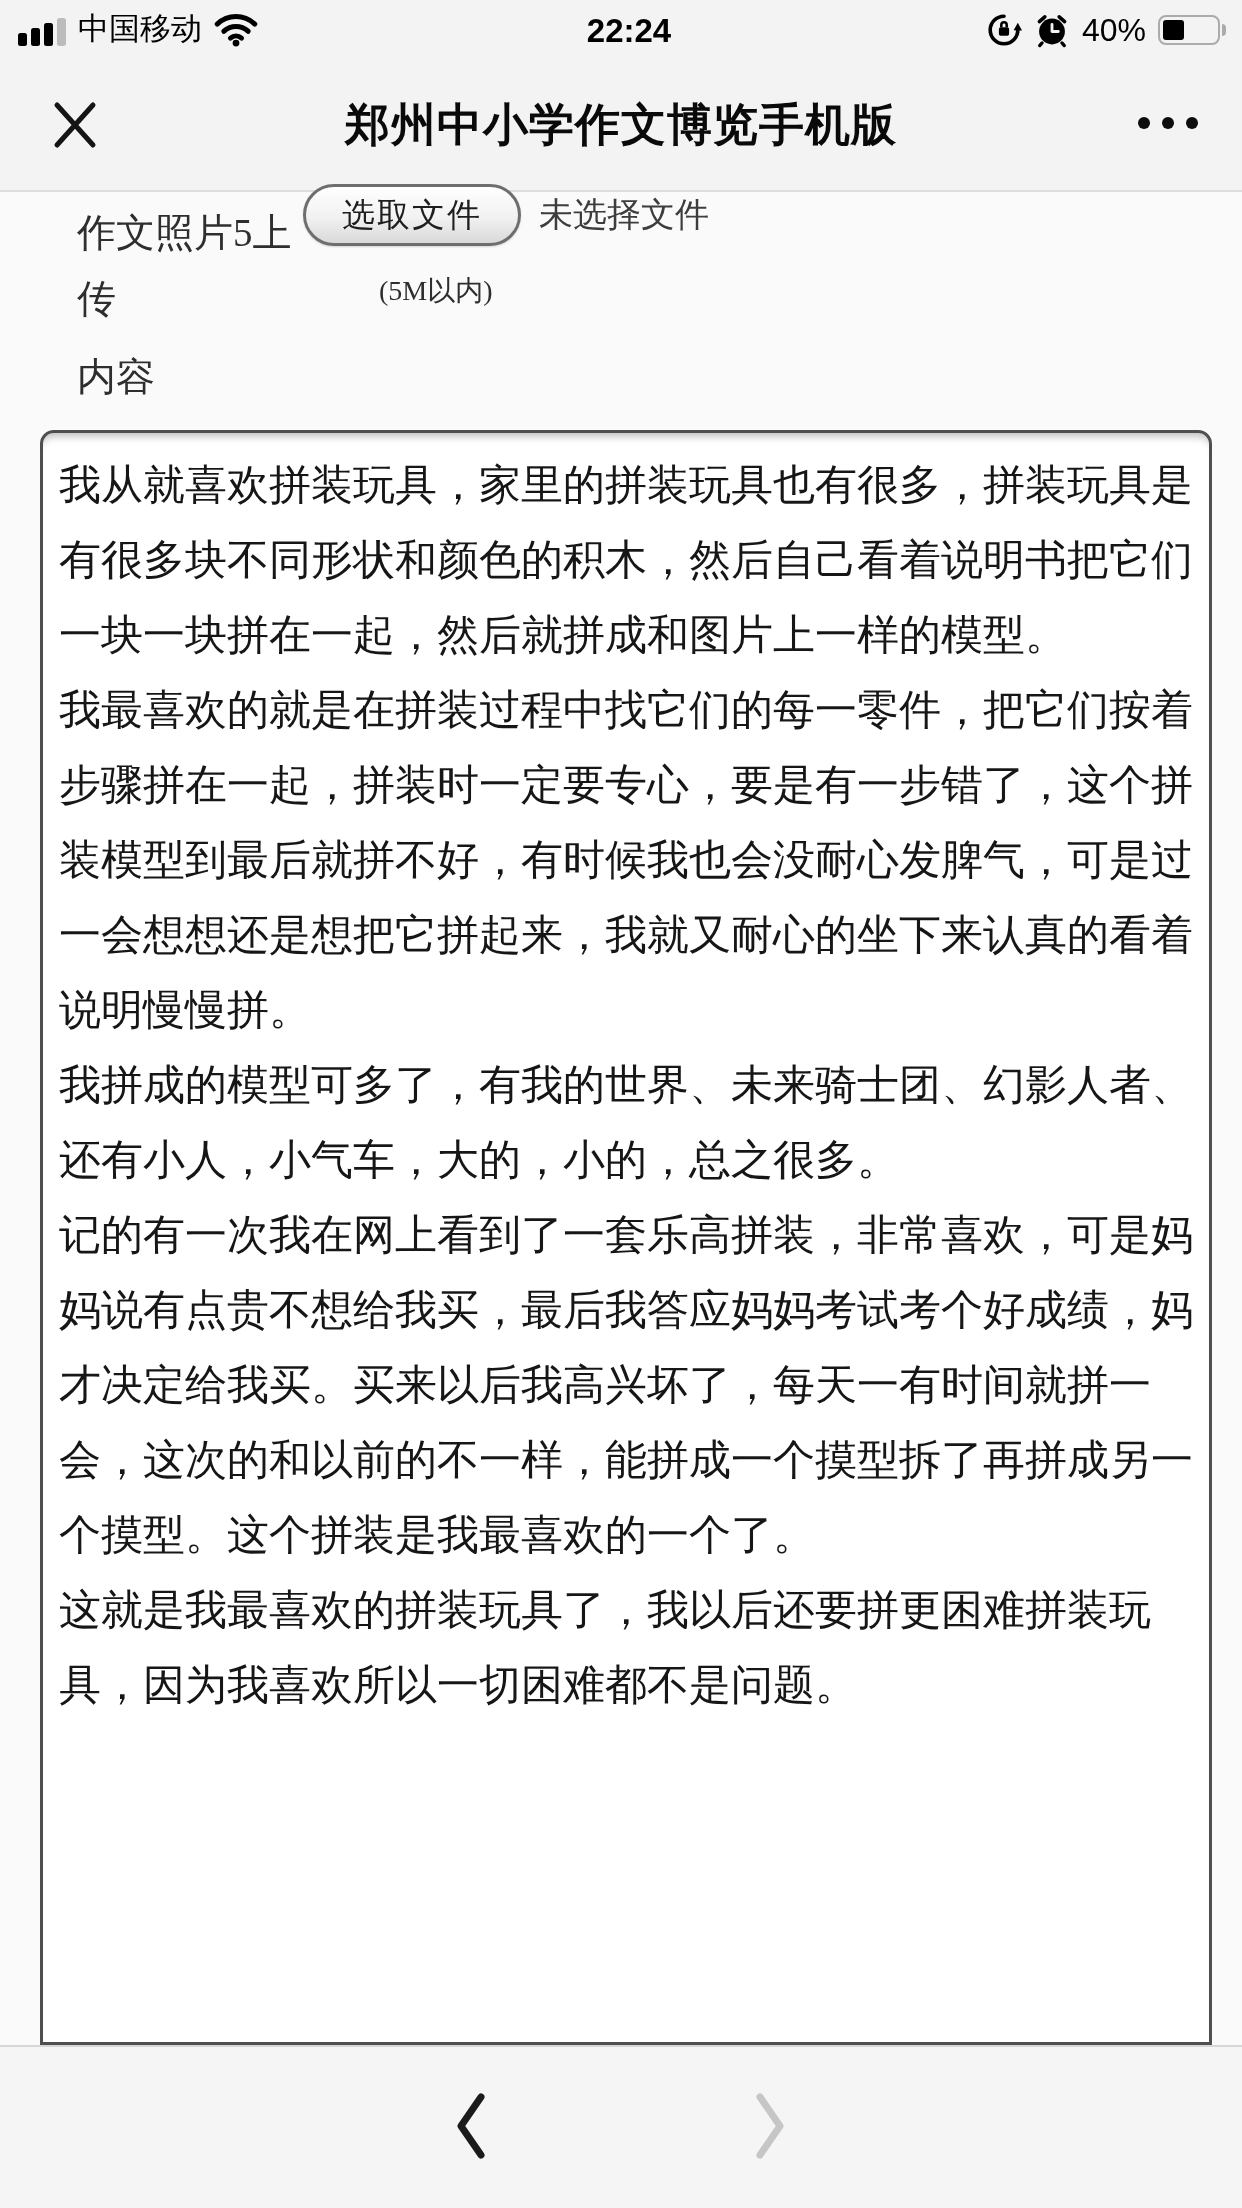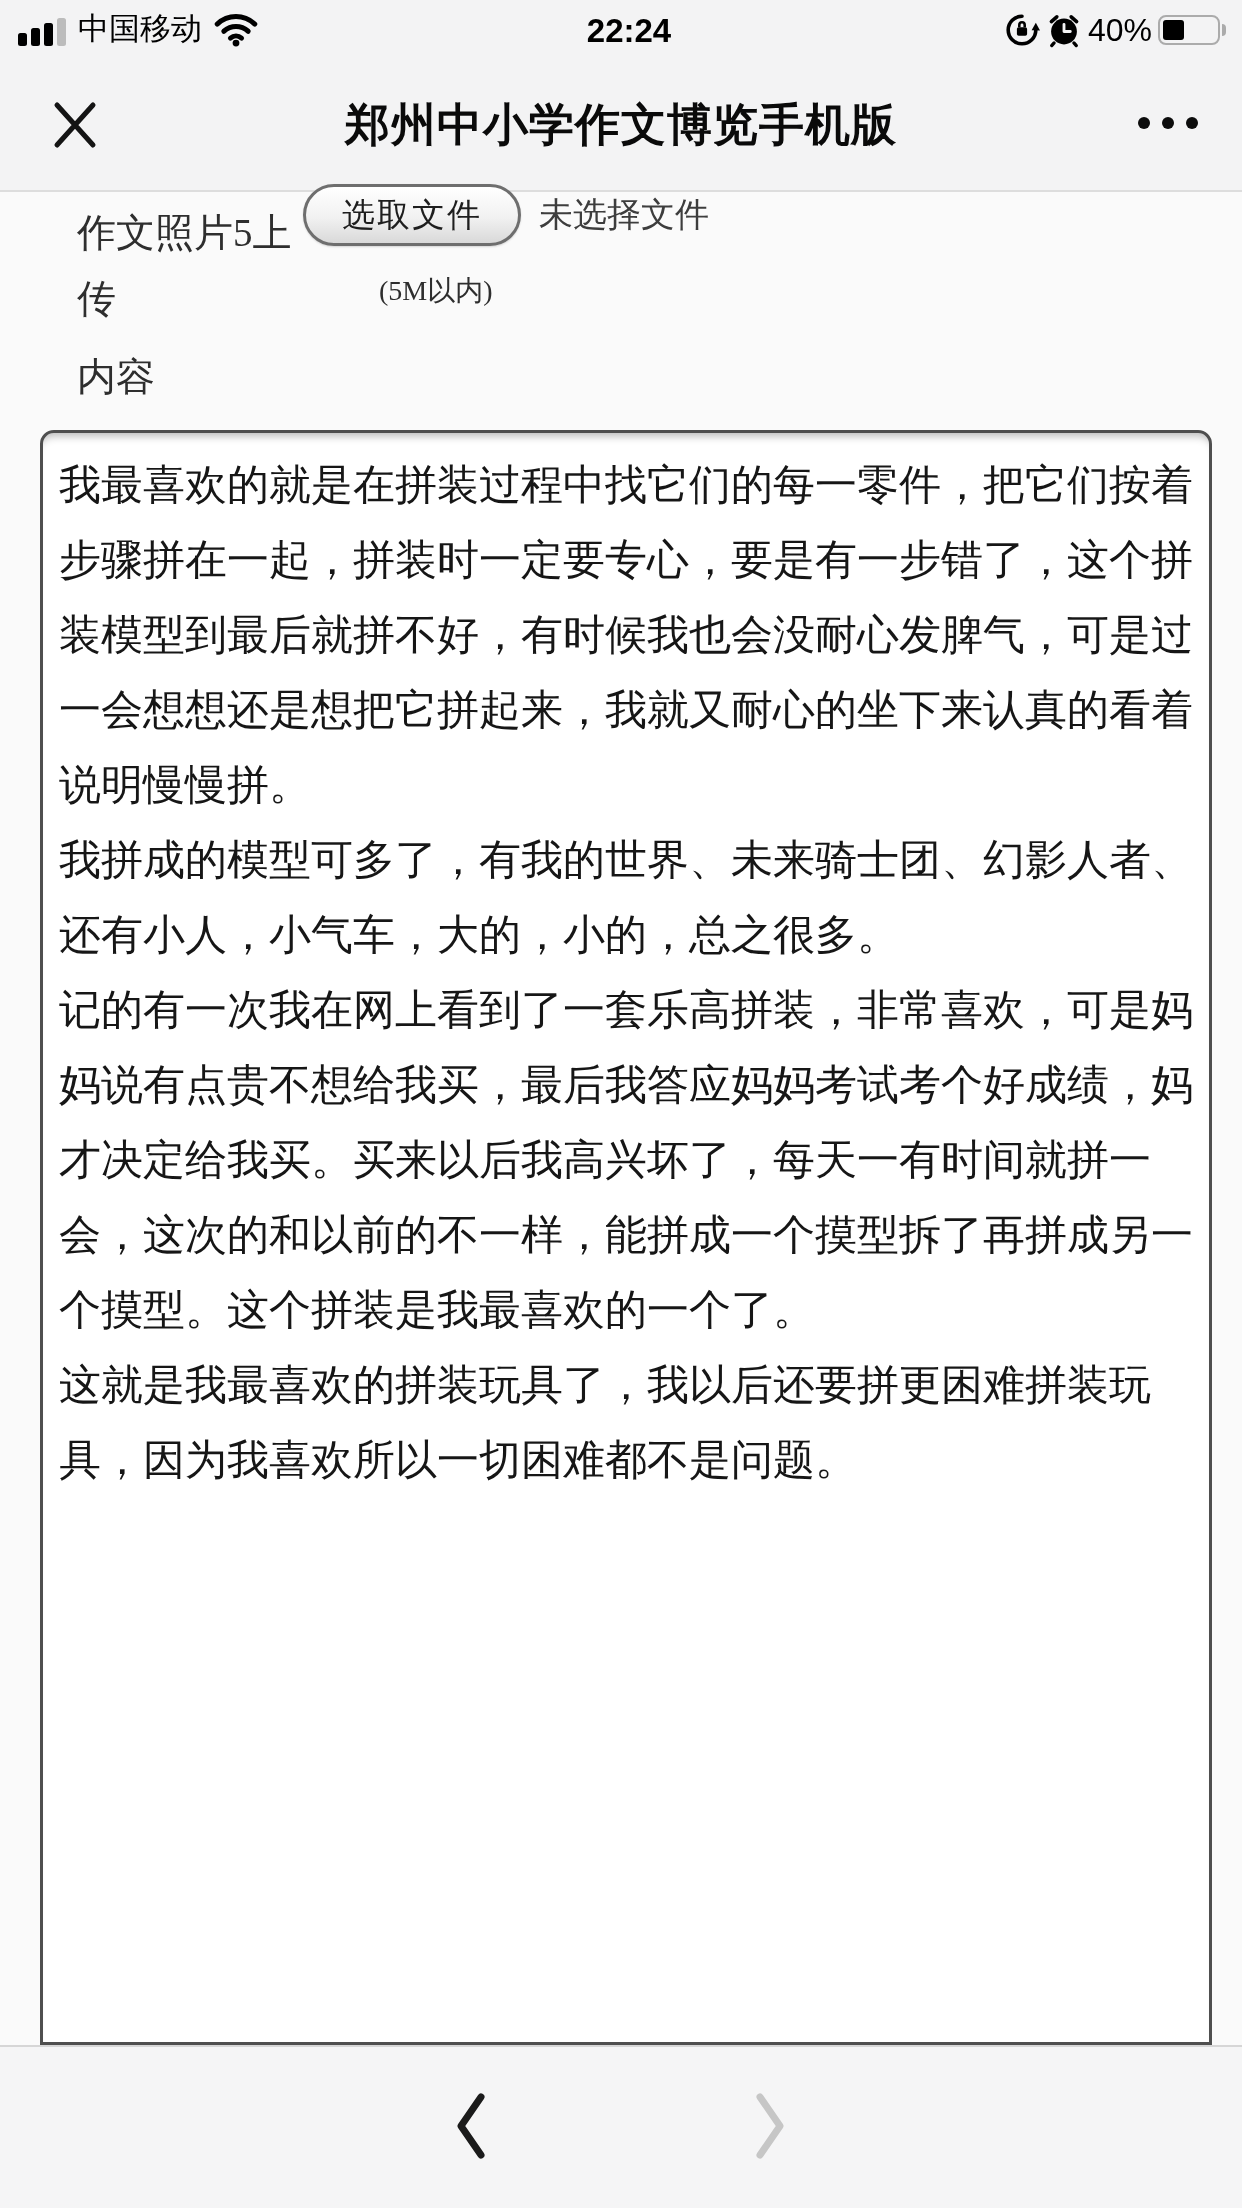--- a/index.html
+++ b/index.html
@@ -19,21 +19,21 @@
   .signal { display:flex; align-items:flex-end; gap:4px; height:30px; padding-bottom:2px; }
   .signal .bar { width:9px; border-radius:2.5px; background:#000; }
   .signal .b1{height:13px;} .signal .b2{height:18px;} .signal .b3{height:23px;}
   .signal .b4{height:28px; background:#bcbcbc;}
   .carrier { font-size:31px; font-weight:500; color:#000; line-height:38px; }
   .wifi { margin-bottom:1px; }
   .sb-time {
     position:absolute; left:16px; right:0; top:12px; text-align:center;
     font-size:33px; font-weight:700; color:#000;
   }
-  .sb-right { position:absolute; right:16px; top:10px; display:flex; align-items:center; gap:6px; height:40px; }
+  .sb-right { position:absolute; right:16px; top:10px; display:flex; align-items:center; gap:12px; height:40px; }
   .pct { font-size:32px; font-weight:500; color:#000; }
   .battery { display:flex; align-items:center; }
   .bat-body { width:62px; height:30px; border:2.5px solid #ababab; border-radius:8px; padding:3px; }
   .bat-fill { height:100%; background:#000; border-radius:3px; }
   .bat-nub { width:4px; height:12px; background:#ababab; border-radius:0 4px 4px 0; margin-left:2px; }
   
   .navbar {
     position:absolute; left:0; top:60px; width:1242px; height:132px;
     background:#f3f3f4; border-bottom:2px solid #dddddd;padding-left:40px;
   }
@@ -143,20 +143,21 @@
 
   <div class="photo-label serif-label">作文照片5上传</div>
   <div class="file-row">
     <span class="file-btn">选取文件</span>
     <span class="file-status">未选择文件</span>
   </div>
   <div class="size-hint serif-label">(5M以内)</div>
   <div class="content-label serif-label">内容</div>
 
   <div class="essay-box">
+      <p>我从就喜欢拼装玩具，家里的拼装玩具也有很多，拼装玩具是有很多块不同形状和颜色的积木，然后自己看着说明书把它们一块一块拼在一起，然后就拼成和图片上一样的模型。</p>
       <p>我最喜欢的就是在拼装过程中找它们的每一零件，把它们按着步骤拼在一起，拼装时一定要专心，要是有一步错了，这个拼装模型到最后就拼不好，有时候我也会没耐心发脾气，可是过一会想想还是想把它拼起来，我就又耐心的坐下来认真的看着说明慢慢拼。</p>
       <p>我拼成的模型可多了，有我的世界、未来骑士团、幻影人者、还有小人，小气车，大的，小的，总之很多。</p>
       <p>记的有一次我在网上看到了一套乐高拼装，非常喜欢，可是妈妈说有点贵不想给我买，最后我答应妈妈考试考个好成绩，妈才决定给我买。买来以后我高兴坏了，每天一有时间就拼一会，这次的和以前的不一样，能拼成一个摸型拆了再拼成另一个摸型。这个拼装是我最喜欢的一个了。</p>
       <p>这就是我最喜欢的拼装玩具了，我以后还要拼更困难拼装玩具，因为我喜欢所以一切困难都不是问题。</p>
     </div>
 
   <div class="toolbar">
     <svg class="chev chev-back" width="38" height="66" viewBox="0 0 38 66">
       <polyline points="28,4 8,33 28,62" fill="none" stroke="#1b1b1b" stroke-width="7" stroke-linecap="round" stroke-linejoin="round"></polyline>
     </svg>

